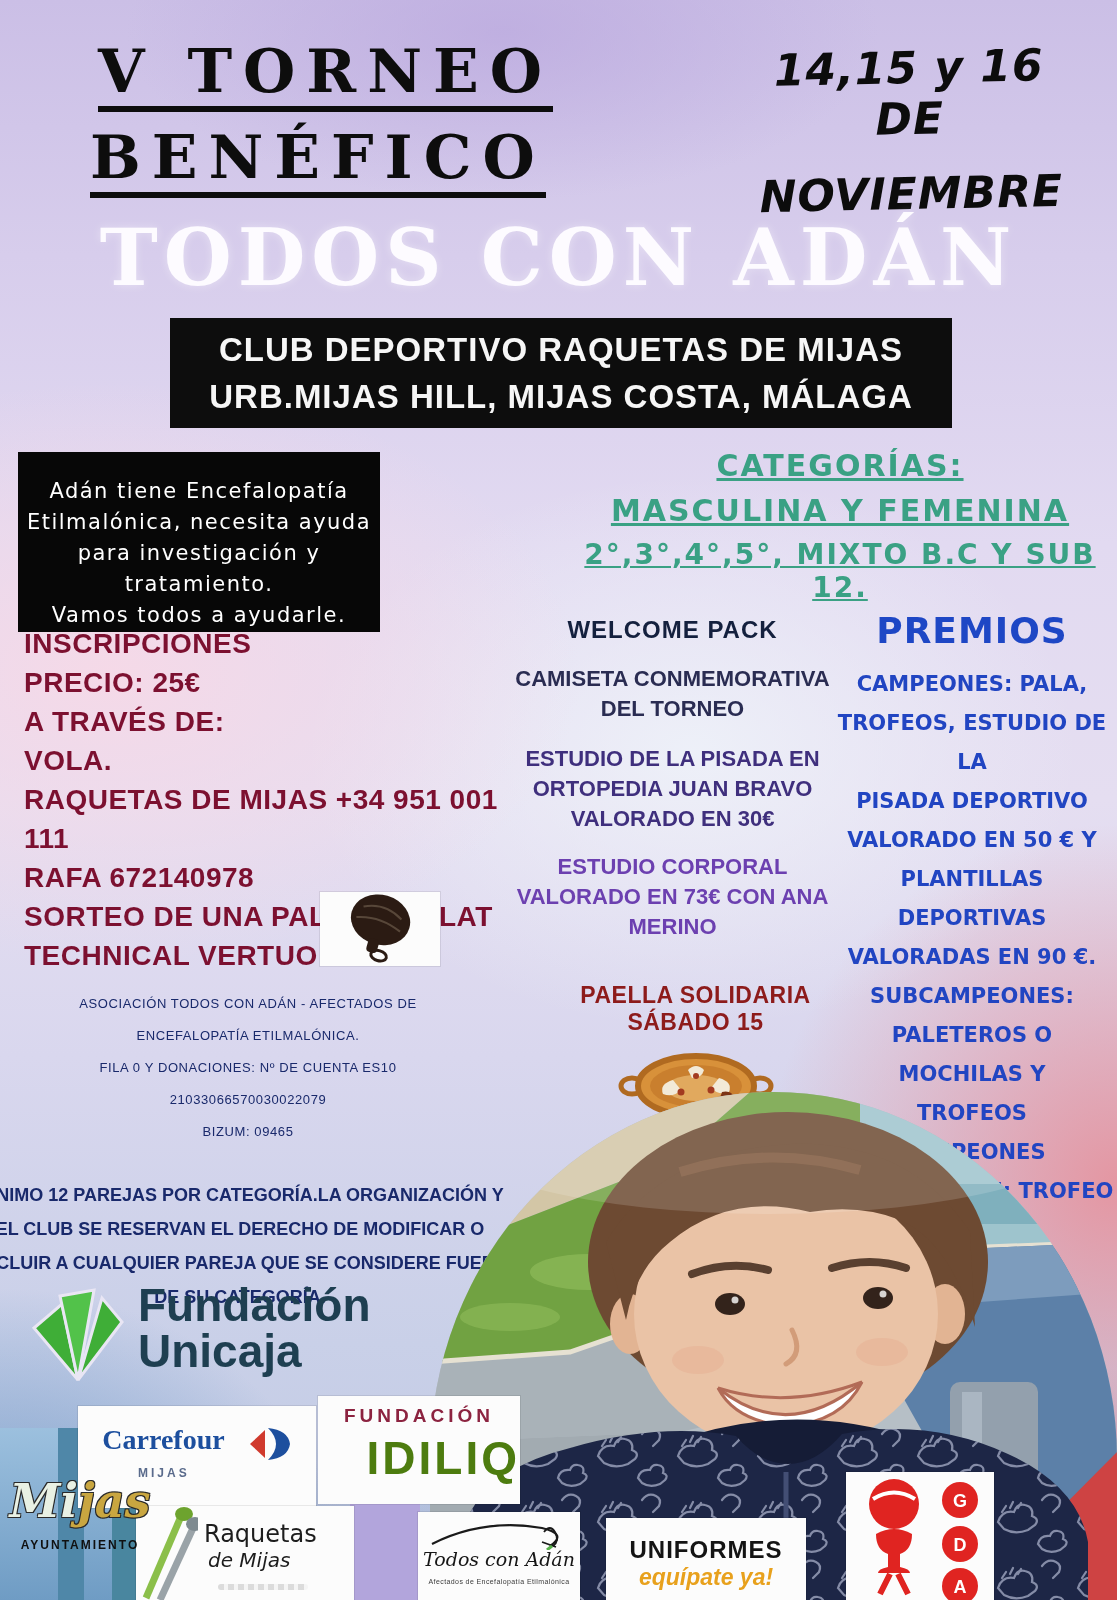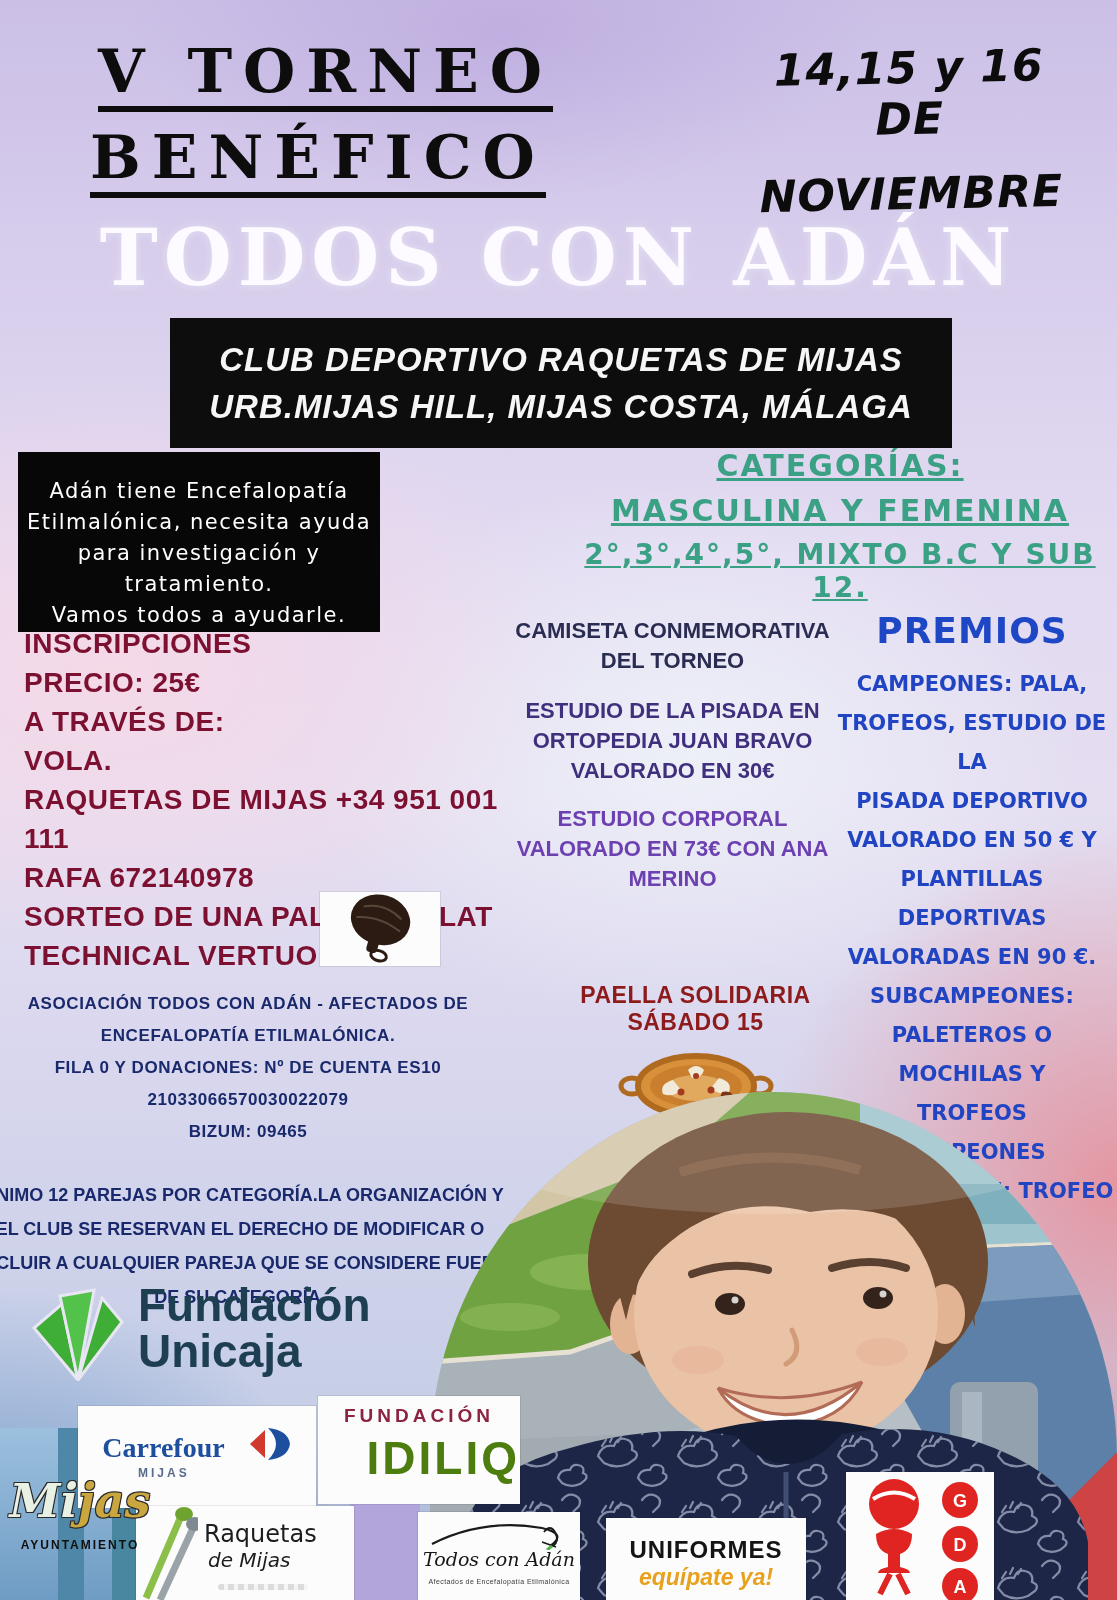--- a/index.html
+++ b/index.html
@@ -28,21 +28,21 @@
   .cats .l1{font-size:30px;margin-bottom:10px;}
   .cats .l2{font-size:30px;margin-bottom:10px;}
   .cats .l3{font-size:28px;}
   .insc{color:#7c1030;font-weight:bold;font-size:28px;line-height:39px;letter-spacing:.5px;}
   .wp-t{color:#14203e;font-weight:bold;font-size:24px;letter-spacing:1px;margin-bottom:20px;}
   .wp-1{color:#2a2c52;font-weight:bold;font-size:22px;line-height:30px;margin-bottom:20px;}
   .wp-2{color:#3f2f7d;font-weight:bold;font-size:22px;line-height:30px;margin-bottom:18px;}
   .wp-3{color:#6c40b0;font-weight:bold;font-size:22px;line-height:30px;}
   .pr-t{color:#1e47c5;font-weight:bold;font-size:36px;letter-spacing:1px;margin-bottom:14px;font-family:"DejaVu Sans",sans-serif;}
   .pr-l{color:#2145c2;font-weight:bold;font-size:21px;line-height:39px;font-family:"DejaVu Sans",sans-serif;}
-  .asoc{color:#19296b;font-weight:bold;font-size:17px;line-height:32px;letter-spacing:.6px;}
+  .asoc{color:#19296b;font-weight:normal;font-size:13px;line-height:32px;letter-spacing:.6px;}
   .paella-t{color:#8d1b1b;font-weight:bold;font-size:23px;letter-spacing:.5px;}
   .rules{color:#19296b;font-weight:bold;font-size:18px;line-height:34px;}
   .card{background:#fcfcfc;box-shadow:0 0 0 1px rgba(0,0,0,.08);}
   .unicaja-txt{color:#1e3f51;font-weight:bold;font-size:46px;line-height:46px;letter-spacing:0px;}
   .carr-name{color:#1d4f9e;font-weight:bold;font-size:28px;font-family:"Liberation Serif",serif;}
   .carr-sub{color:#5a6b8c;font-weight:bold;font-size:12px;letter-spacing:3px;}
   .idq-1{color:#8c2340;font-size:19px;letter-spacing:4px;margin-top:9px;font-weight:bold;}
   .idq-2{color:#4d7c0f;font-size:46px;font-weight:bold;letter-spacing:3px;margin-top:4px;text-align:right;}
   .mijas-w{font-family:"DejaVu Serif",serif;font-style:italic;font-weight:bold;font-size:46px;text-shadow:1px 1px 0 #2a2a2a,-1px -1px 0 #2a2a2a,1px -1px 0 #2a2a2a,-1px 1px 0 #2a2a2a;}
   .mijas-sub{color:#101010;font-weight:bold;font-size:12px;letter-spacing:2px;margin-top:10px;}
@@ -66,21 +66,21 @@
     <span class="t-main">BENÉFICO</span>
   </div>
 
   <div class="abs date ctr" style="left:740px;top:42px;width:340px;">
     <div style="margin-bottom:24px;">14,15 y 16 DE</div>
     <div>NOVIEMBRE</div>
   </div>
 
   <div class="abs ctr bubble" style="left:0;top:212px;width:1117px;">TODOS CON ADÁN</div>
 
-  <div class="abs banner ctr" style="left:170px;top:318px;width:782px;height:130px;font-style:italic;">
+  <div class="abs banner ctr" style="left:170px;top:318px;width:782px;height:110px;">
     <div>CLUB DEPORTIVO RAQUETAS DE MIJAS</div>
     <div>URB.MIJAS HILL, MIJAS COSTA, MÁLAGA</div>
   </div>
 
   <div class="abs aboutbox ctr" style="left:18px;top:452px;width:362px;height:156px;">
     <div>Adán tiene Encefalopatía</div>
     <div>Etilmalónica, necesita ayuda</div>
     <div>para investigación y</div>
     <div>tratamiento.</div>
     <div>Vamos todos a ayudarle.</div>
@@ -108,20 +108,21 @@
       <g transform="rotate(16 60 37)">
         <ellipse cx="58" cy="28" rx="30" ry="25" fill="#2b1b13"></ellipse>
         <rect x="52" y="48" width="11" height="14" rx="4" fill="#2b1b13"></rect>
         <ellipse cx="66" cy="63" rx="8" ry="5" fill="none" stroke="#2b1b13" stroke-width="3"></ellipse>
         <path d="M38 20 q20 -10 40 2 M34 32 q22 -8 46 2" stroke="#6b5a4a" stroke-width="2" fill="none" opacity=".7"></path>
       </g>
     </svg>
   </div>
 
   <div class="abs ctr" style="left:505px;top:616px;width:335px;">
+    <div class="wp-t">WELCOME PACK</div>
     <div class="wp-1">
       <div>CAMISETA CONMEMORATIVA</div>
       <div>DEL TORNEO</div>
     </div>
     <div class="wp-2">
       <div>ESTUDIO DE LA PISADA EN</div>
       <div>ORTOPEDIA JUAN BRAVO</div>
       <div>VALORADO EN 30€</div>
     </div>
     <div class="wp-3">
@@ -245,21 +246,21 @@
       <path d="M320 344 H396 V378 Q358 392 320 378 Z" fill="#e0b394"></path>
       <path d="M236 352 Q358 306 482 346 L492 396 Q360 350 228 398 Z" fill="#151c36"></path>
       <path d="M30 508 V448 Q44 380 140 356 Q230 330 306 344 Q330 372 358 372 Q386 372 412 342 Q500 326 578 362 Q648 394 658 450 V508 Z" fill="#1d2646"></path>
       <path d="M30 508 V448 Q44 380 140 356 Q230 330 306 344 Q330 372 358 372 Q386 372 412 342 Q500 326 578 362 Q648 394 658 450 V508 Z" fill="url(#dinoPat)"></path>
       <path d="M356 380 V508" stroke="#434e74" stroke-width="5"></path>
       <ellipse cx="340" cy="36" rx="330" ry="86" fill="#ffffff" opacity=".15"></ellipse>
     </svg>
   </div>
 
   <div class="abs card ctr" style="left:78px;top:1406px;width:238px;height:102px;z-index:10;">
-    <div style="display:flex;align-items:flex-end;justify-content:center;gap:23px;margin-top:18px;">
+    <div style="display:flex;align-items:flex-start;justify-content:center;gap:23px;margin-top:18px;">
       <span class="carr-name">Carrefour</span>
       <svg width="44" height="40">
         <polygon points="2,20 17,6 17,34" fill="#d03a2e"></polygon>
         <path d="M20 4 q20 2 22 16 q-2 14 -22 16 q8 -8 8 -16 q0 -8 -8 -16 z" fill="#1d4f9e"></path>
       </svg>
     </div>
     <div class="carr-sub" style="margin-top:2px;margin-left:60px;text-align:left;">MIJAS</div>
   </div>
 
   <div class="abs card ctr" style="left:318px;top:1396px;width:202px;height:108px;z-index:10;">

